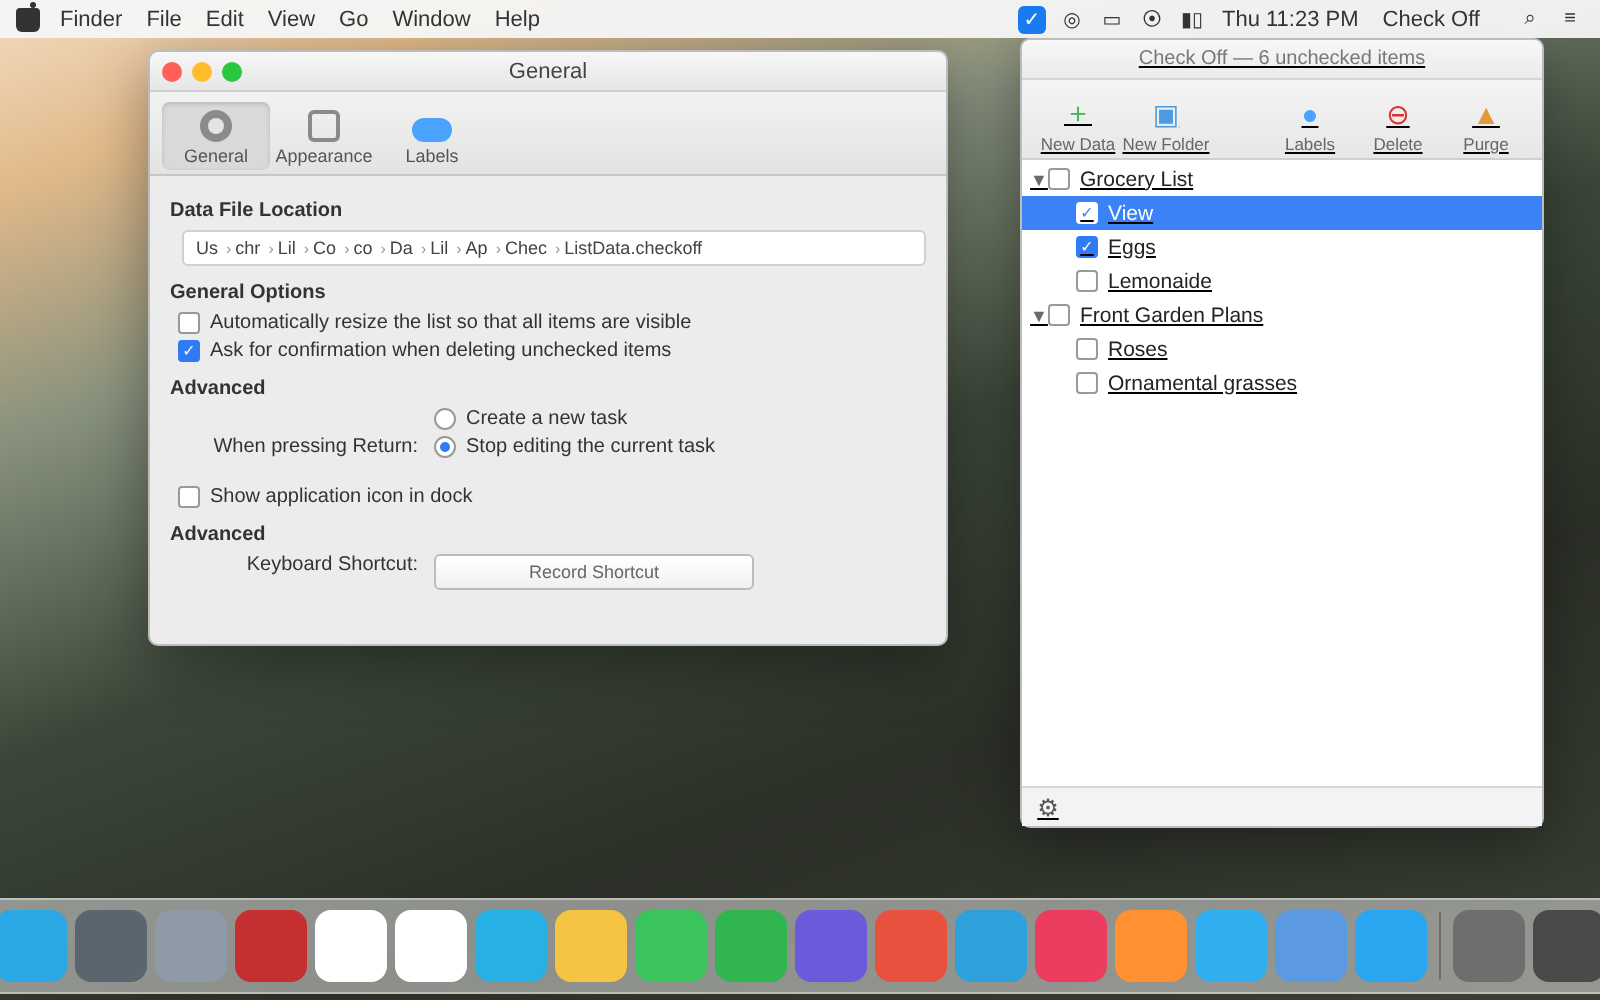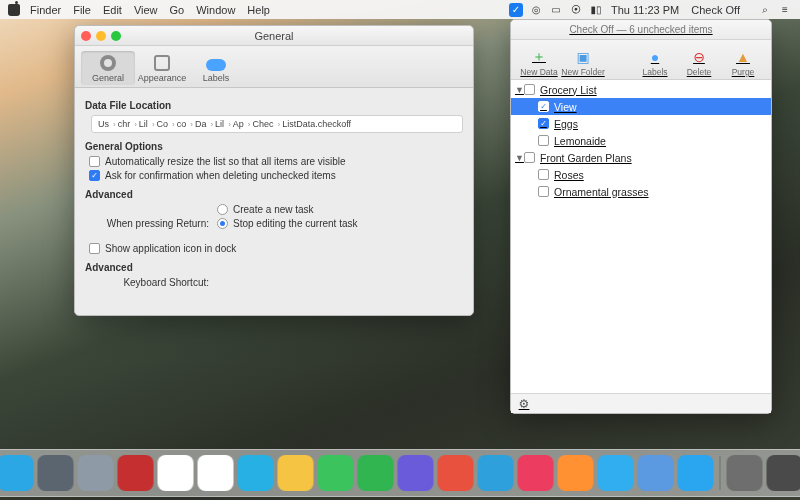--- a/index.html
+++ b/index.html
@@ -158,20 +158,21 @@
     </div>
     <div style="height:8px"></div>
     <div class="opt-row">
       <span class="chk"></span>
       <span>Show application icon in dock</span>
     </div>
 
     <div class="section-label">Advanced</div>
     <div class="opt-row">
       <span class="field-label">Keyboard Shortcut:</span>
+      <span class="shortcut-btn">Record Shortcut</span>
     </div>
   </div>
 </div>
 
 <div class="panel">
   <div class="panel-title">Check Off — 6 unchecked items</div>
   <div class="panel-toolbar">
     <div class="pt-item">
         <span class="pt-icon" style="color:#3cb54a">＋</span>
         <span>New Data</span>

